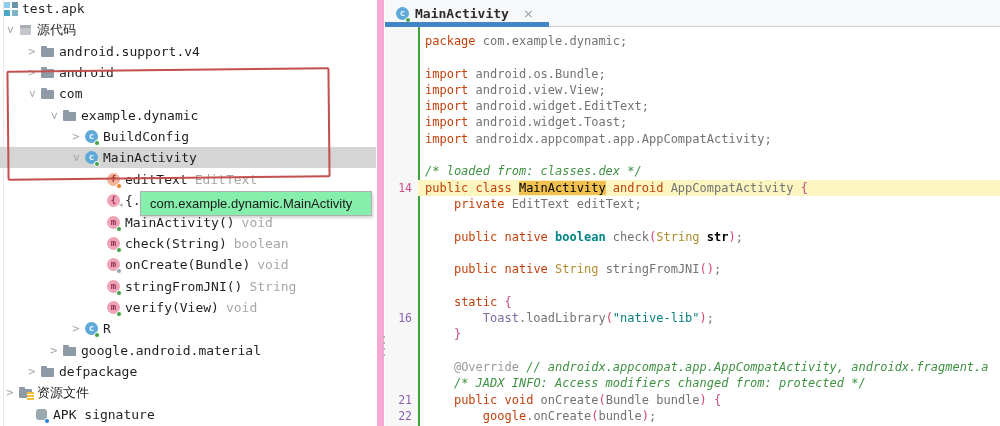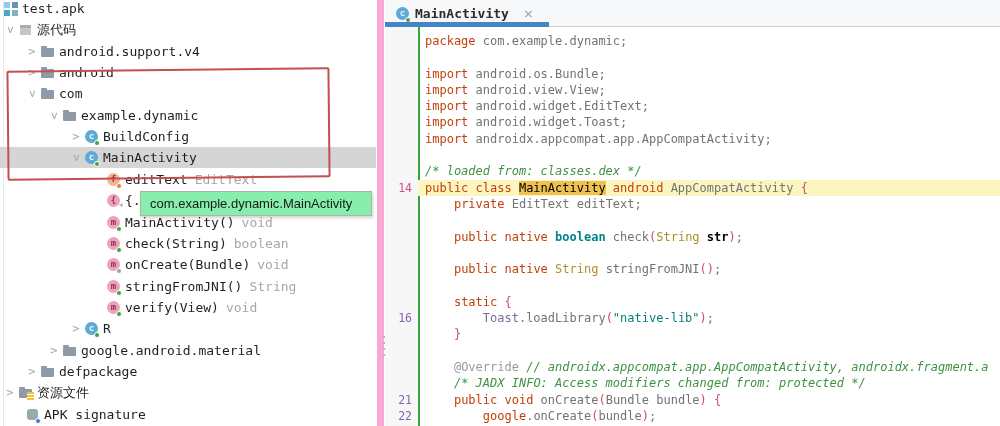--- a/index.html
+++ b/index.html
@@ -250,21 +250,21 @@
           <span>defpackage</span>
         </div>
         <div class="trow" style="top: 382px; padding-left: 2px;">
           <span class="chev">&gt;</span>
           <span class="icon">
             <span class="fold"></span>
             <span class="bars"></span>
           </span>
           <span>资源文件</span>
         </div>
-        <div class="trow" style="top: 404px; padding-left: 9px;">
+        <div class="trow" style="top: 404px; padding-left: 18px;">
           <span class="chev"></span>
           <span class="icon">
             <span class="sig"></span>
             <i class="dot blue"></i>
           </span>
           <span>APK signature</span>
         </div>
       </div>
     <div id="red-annotation"></div>
     <div id="tooltip">com.example.dynamic.MainActivity</div>

